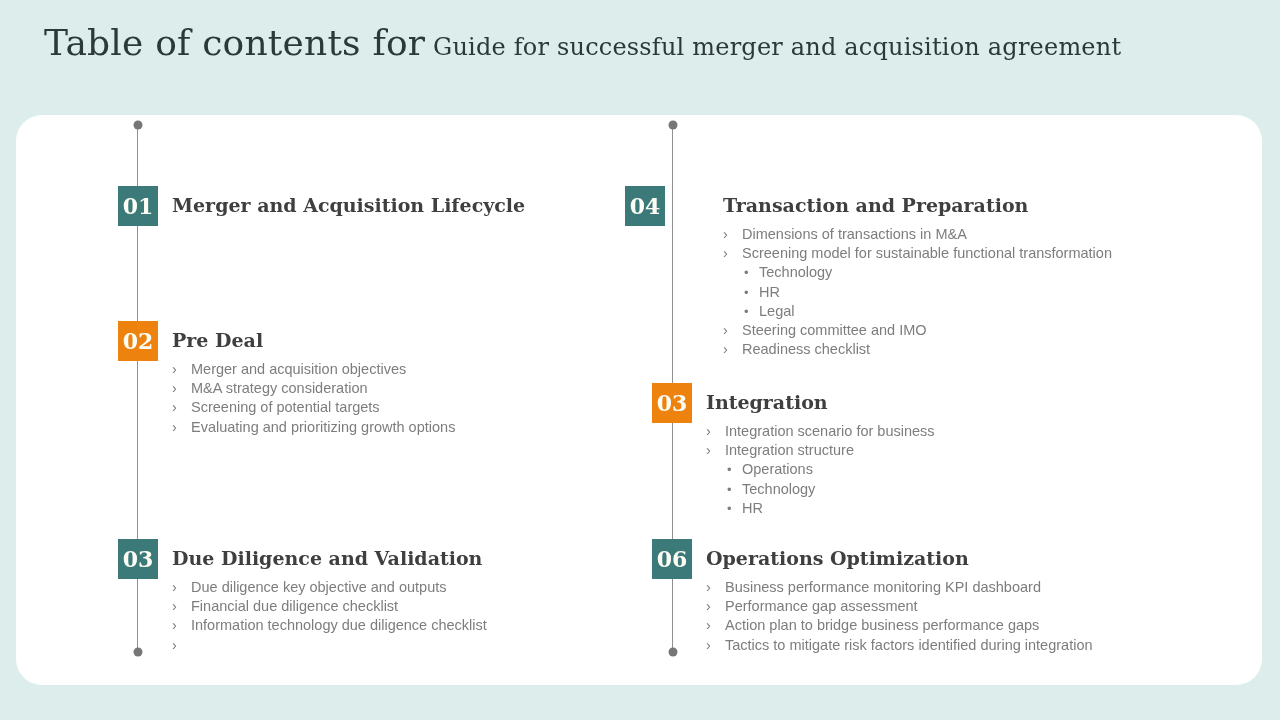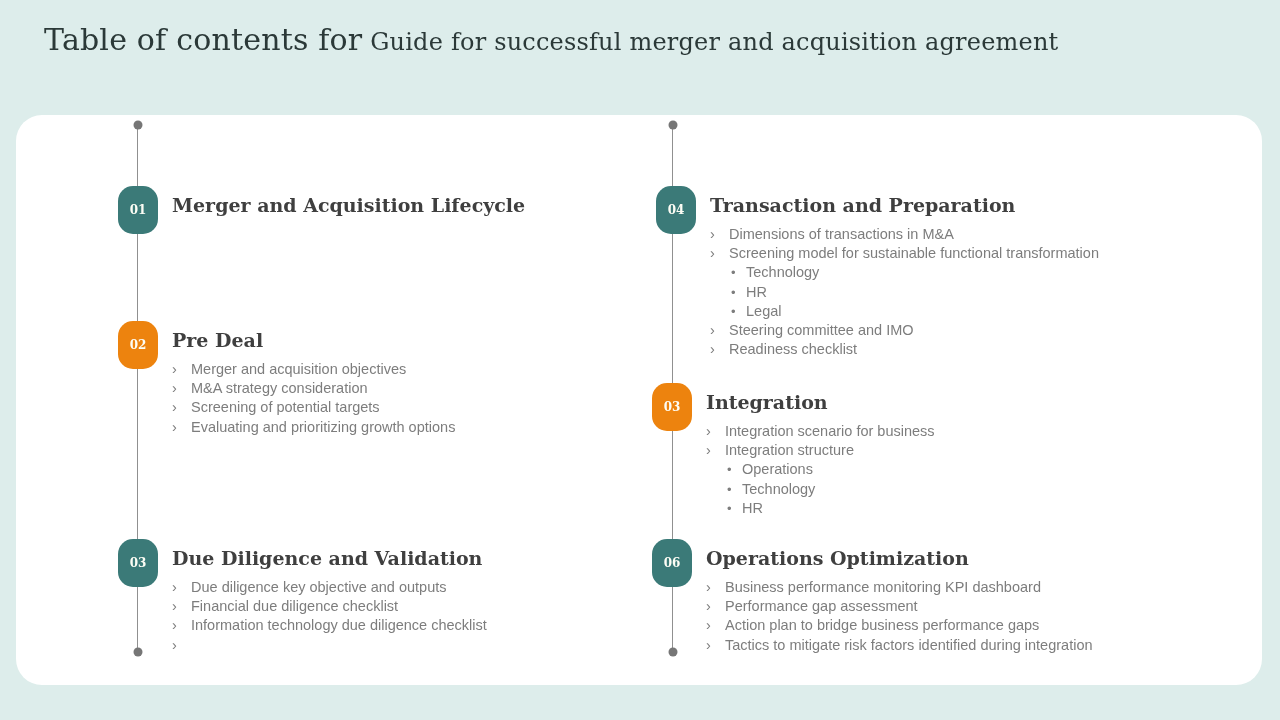--- a/index.html
+++ b/index.html
@@ -13,21 +13,21 @@
   
   .title {
     position: absolute;
     left: 44px;
     top: 22px;
     width: 1200px;
     color: var(--title-color, #2B3938);
     font-family: "DejaVu Serif", "Liberation Serif", serif;
     white-space: nowrap;
   }
-  .title .t-prefix { font-size: 30px; letter-spacing: 0.2px; }
+  .title .t-prefix { font-size: 36px; letter-spacing: 0.2px; }
   .title .t-main   { font-size: 24px; letter-spacing: 0.2px; }
 
   
   .card {
     position: absolute;
     left: 16px;
     top: 115px;
     width: 1246px;
     height: 570px;
     background: var(--card, #FFFFFF);
@@ -57,36 +57,36 @@
 
   
   .section {
     position: absolute;
     display: flex;
     align-items: flex-start;
   }
   .section-01 { left: 118px; top: 186px; width: 520px; }
   .section-02 { left: 118px; top: 321px; width: 520px; }
   .section-03 { left: 118px; top: 539px; width: 540px; }
-  .section-04 { left: 656px; top: 186px; width: 580px; }
+  .section-04 { left: 625px; top: 186px; width: 580px; gap: 44px; }
   .section-05 { left: 652px; top: 383px; width: 560px; }
   .section-06 { left: 652px; top: 539px; width: 590px; }
 
   .badge {
     flex: 0 0 40px;
     width: 40px;
-    height: 48px;
-    border-radius: 15px;
+    height: 40px;
+    border-radius: 0;
     display: flex;
     align-items: center;
     justify-content: center;
     color: #FDFDF5;
     font-family: "DejaVu Serif", "Liberation Serif", serif;
     font-weight: bold;
-    font-size: 12px;
+    font-size: 22px;
   }
   .badge.teal   { background: var(--teal,   #3B7A78); }
   .badge.orange { background: var(--orange, #ED830E); }
 
   .sec-content { margin-left: 14px; flex: 1; }
 
   .sec-title {
     font-family: "DejaVu Serif", "Liberation Serif", serif;
     font-weight: bold;
     font-size: 19px;

